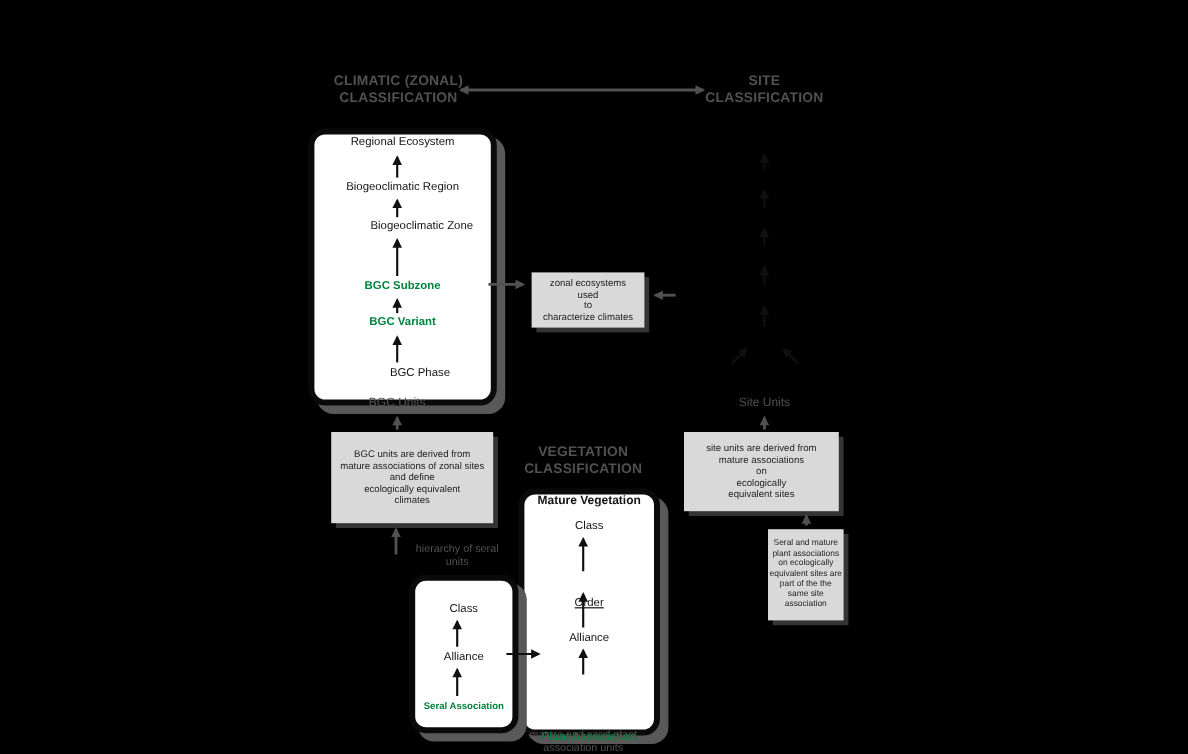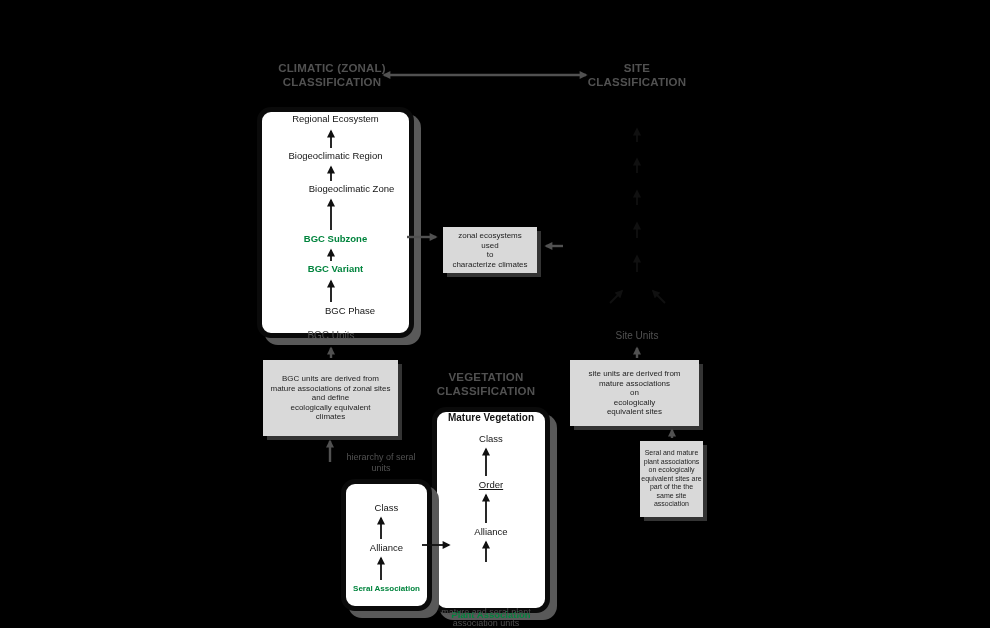--- a/index.html
+++ b/index.html
@@ -72,42 +72,42 @@
   </div>
   <div class="ghost-label" style="left:281px;top:330px;width:100px;font-size:10px;">BGC Units</div>
 
   <div class="ghost-label" style="left:587px;top:330px;width:100px;font-size:10px;">Site Units</div>
 
   <div class="note" style="left:443px;top:227px;width:94px;height:46px;">zonal ecosystems
 used
 to
 characterize climates</div>
 
-  <div class="note" style="left:263px;top:360px;width:135px;height:76px;">BGC units are derived from
+  <div class="note" style="left:276px;top:360px;width:135px;height:76px;">BGC units are derived from
 mature associations of zonal sites
 and define
 ecologically equivalent
 climates</div>
   <div class="note" style="left:570px;top:360px;width:129px;height:66px;">site units are derived from
 mature associations
 on
 ecologically
 equivalent sites</div>
   <div class="note" style="left:640px;top:441px;width:63px;height:76px;font-size:7px;line-height:8.6px;">Seral and mature
 plant associations
 on ecologically
 equivalent sites are
 part of the the
 same site
 association</div>
 
   <div class="panel" style="left:432px;top:407px;width:108px;height:196px;">
     <div class="lvl title" style="top:0;">Mature Vegetation</div>
     <div class="lvl" style="top:21px;">Class</div>
-    <div class="lvl" style="top:67px;text-decoration:underline;">Order</div>
+    <div class="lvl" style="top:85px;text-decoration:underline;">Order</div>
     <div class="lvl" style="top:114px;">Alliance</div>
     <div class="lvl green" style="top:153px;margin-top:44px;">Plant Association</div>
   </div>
   <div class="ghost-label" style="left:424px;top:607px;width:124px;">mature and seral plant
 association units</div>
 
   <div class="ghost-label" style="left:331px;top:452px;width:100px;">hierarchy of seral
 units</div>
   <div class="panel" style="left:341px;top:479px;width:81px;height:122px;">
     <div class="lvl" style="top:18px;">Class</div>

